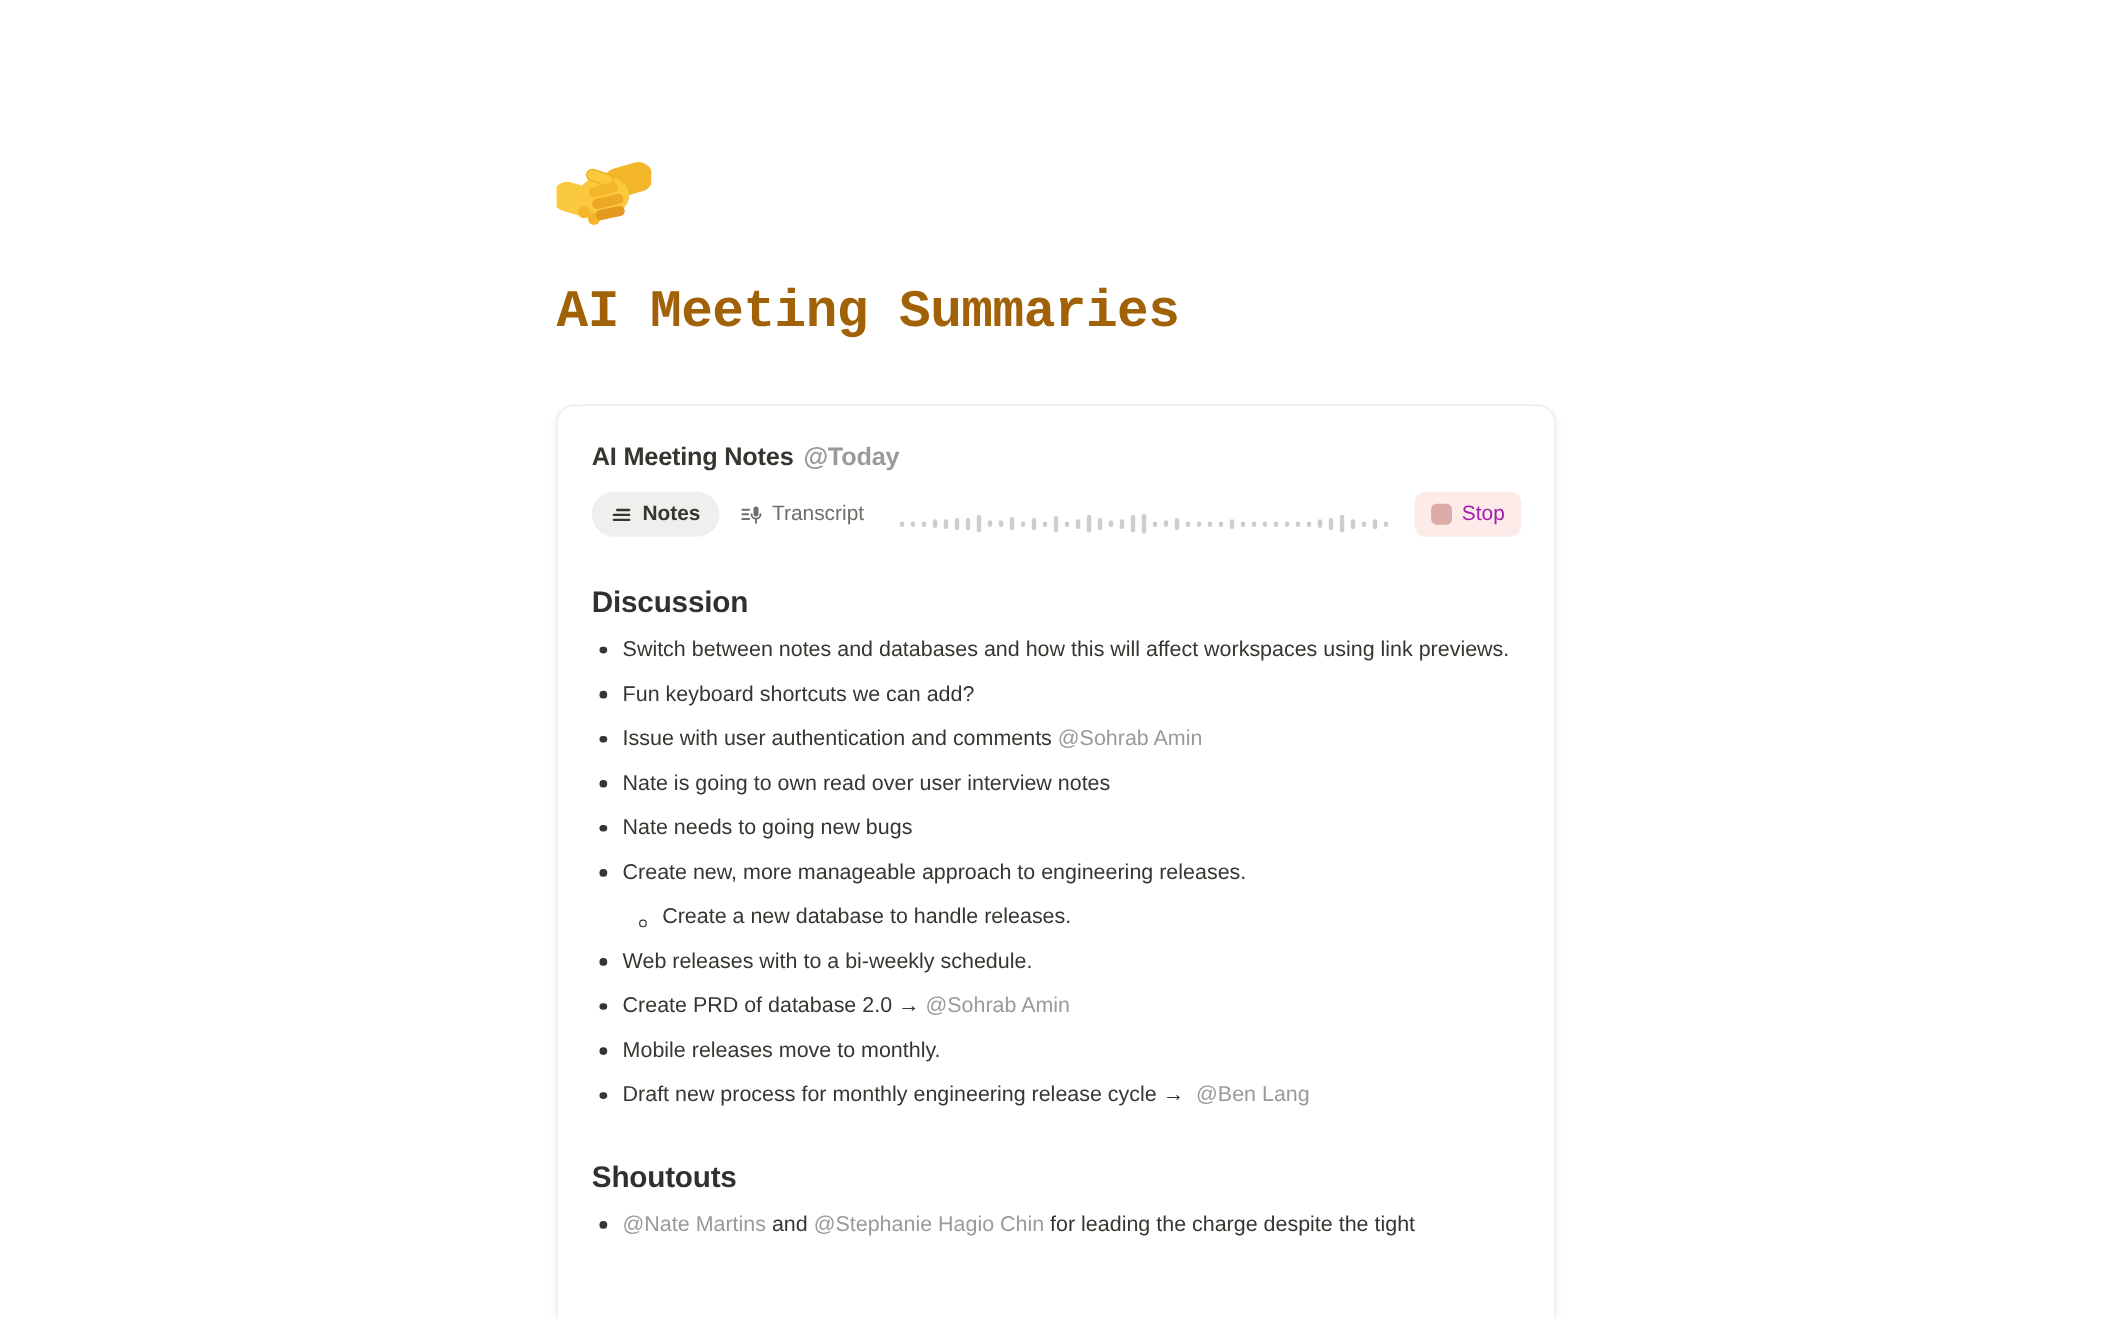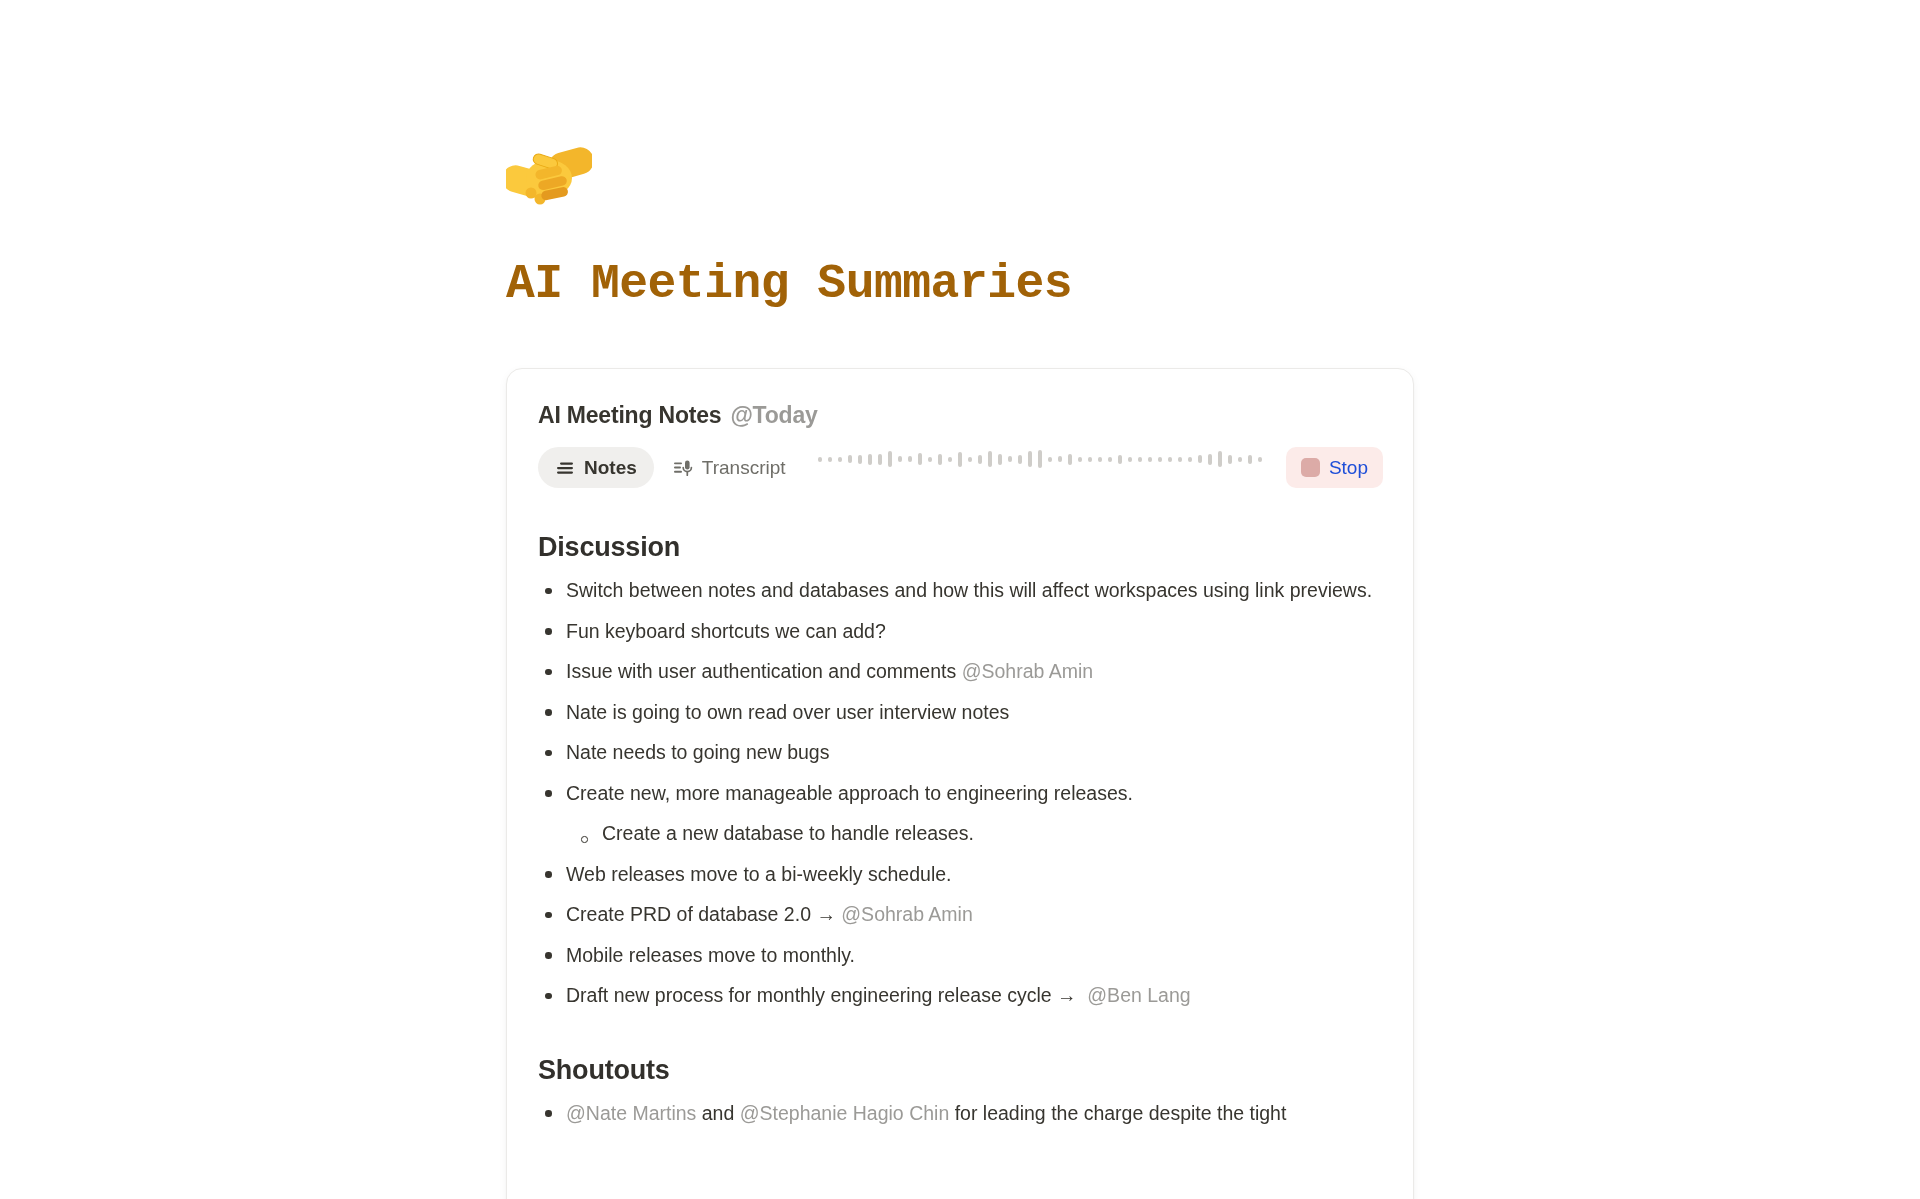--- a/index.html
+++ b/index.html
@@ -23,36 +23,36 @@
   .card-front { position:relative; z-index:1; margin-top:56px; background:#ffffff;
     border:1px solid #ebeae8; border-radius:16px;
     box-shadow:0 3px 10px rgba(0,0,0,0.045), 0 1px 2px rgba(0,0,0,0.03);
     padding:27px 30px 80px 31px; min-height:900px; }
 
   .card-title { font-size:23px; line-height:38px; font-weight:600; color:#37352f;
     letter-spacing:-0.2px; }
   .card-title .mention { color:#9b9a97; margin-left:9px; cursor:pointer; }
 
   
-  .tabs-row { display:flex; align-items:flex-start; margin-top:13px; height:41px; }
+  .tabs-row { display:flex; align-items:flex-end; margin-top:13px; height:41px; }
   .tab-pill { display:flex; align-items:center; gap:9px; height:41px; padding:0 17px;
     border:none; border-radius:21px; background:#f0efed; cursor:pointer;
     font-family:inherit; font-size:19px; font-weight:600; color:#37352f; }
   .tab-plain { display:flex; align-items:center; gap:9px; height:41px; padding:0 4px;
     margin-left:15px; border:none; background:transparent; cursor:pointer;
     font-family:inherit; font-size:19px; font-weight:500; color:#6f6e68; }
   .icon-20 { width:20px; height:20px; display:block; }
 
   .waveform { flex:1; margin-left:28px; margin-right:24px; height:24px;
     display:flex; align-items:center; gap:6px; overflow:hidden; }
   .waveform .bar { width:4px; border-radius:2px; background:#cfcdc9; flex:0 0 auto; }
 
   .stop-btn { display:flex; align-items:center; gap:9px; height:41px; padding:0 15px;
     border:none; border-radius:10px; background:#fcebe9; cursor:pointer;
-    font-family:inherit; font-size:19px; font-weight:500; color:#1d4ed8; }
+    font-family:inherit; font-size:19px; font-weight:500; color:#a21caf; }
   .stop-square { width:19px; height:19px; border-radius:5px; background:#dcaba7; }
 
   
   .section-heading { font-size:27px; line-height:34px; font-weight:700; color:#32302c;
     letter-spacing:-0.2px; margin:42px 0 12px; }
   .bullet-item { display:flex; margin-bottom:11px; font-size:19.5px; line-height:29.5px; }
   .bullet-item.level-2 { padding-left:36px;align-items:center; }
   .marker-box { flex:0 0 28px; display:flex; justify-content:flex-start; padding:11.5px 0 0 7px; }
   .dot { width:6.5px; height:6.5px; border-radius:50%; background:#37352f; }
   .ring { width:6.5px; height:6.5px; border-radius:50%; border:1.6px solid #37352f; background:transparent; }
@@ -212,21 +212,21 @@
           <div class="bullet-item level-2">
             <span class="marker-box">
               <span class="ring"></span>
             </span>
             <span class="bullet-text"><span>Create a new database to handle releases.</span></span>
           </div>
           <div class="bullet-item level-1">
             <span class="marker-box">
               <span class="dot"></span>
             </span>
-            <span class="bullet-text"><span>Web releases move to a bi-weekly schedule.</span></span>
+            <span class="bullet-text"><span>Web releases with to a bi-weekly schedule.</span></span>
           </div>
           <div class="bullet-item level-1">
             <span class="marker-box">
               <span class="dot"></span>
             </span>
             <span class="bullet-text"><span>Create PRD of database 2.0 → </span><span class="mention">@Sohrab Amin</span></span>
           </div>
           <div class="bullet-item level-1">
             <span class="marker-box">
               <span class="dot"></span>

